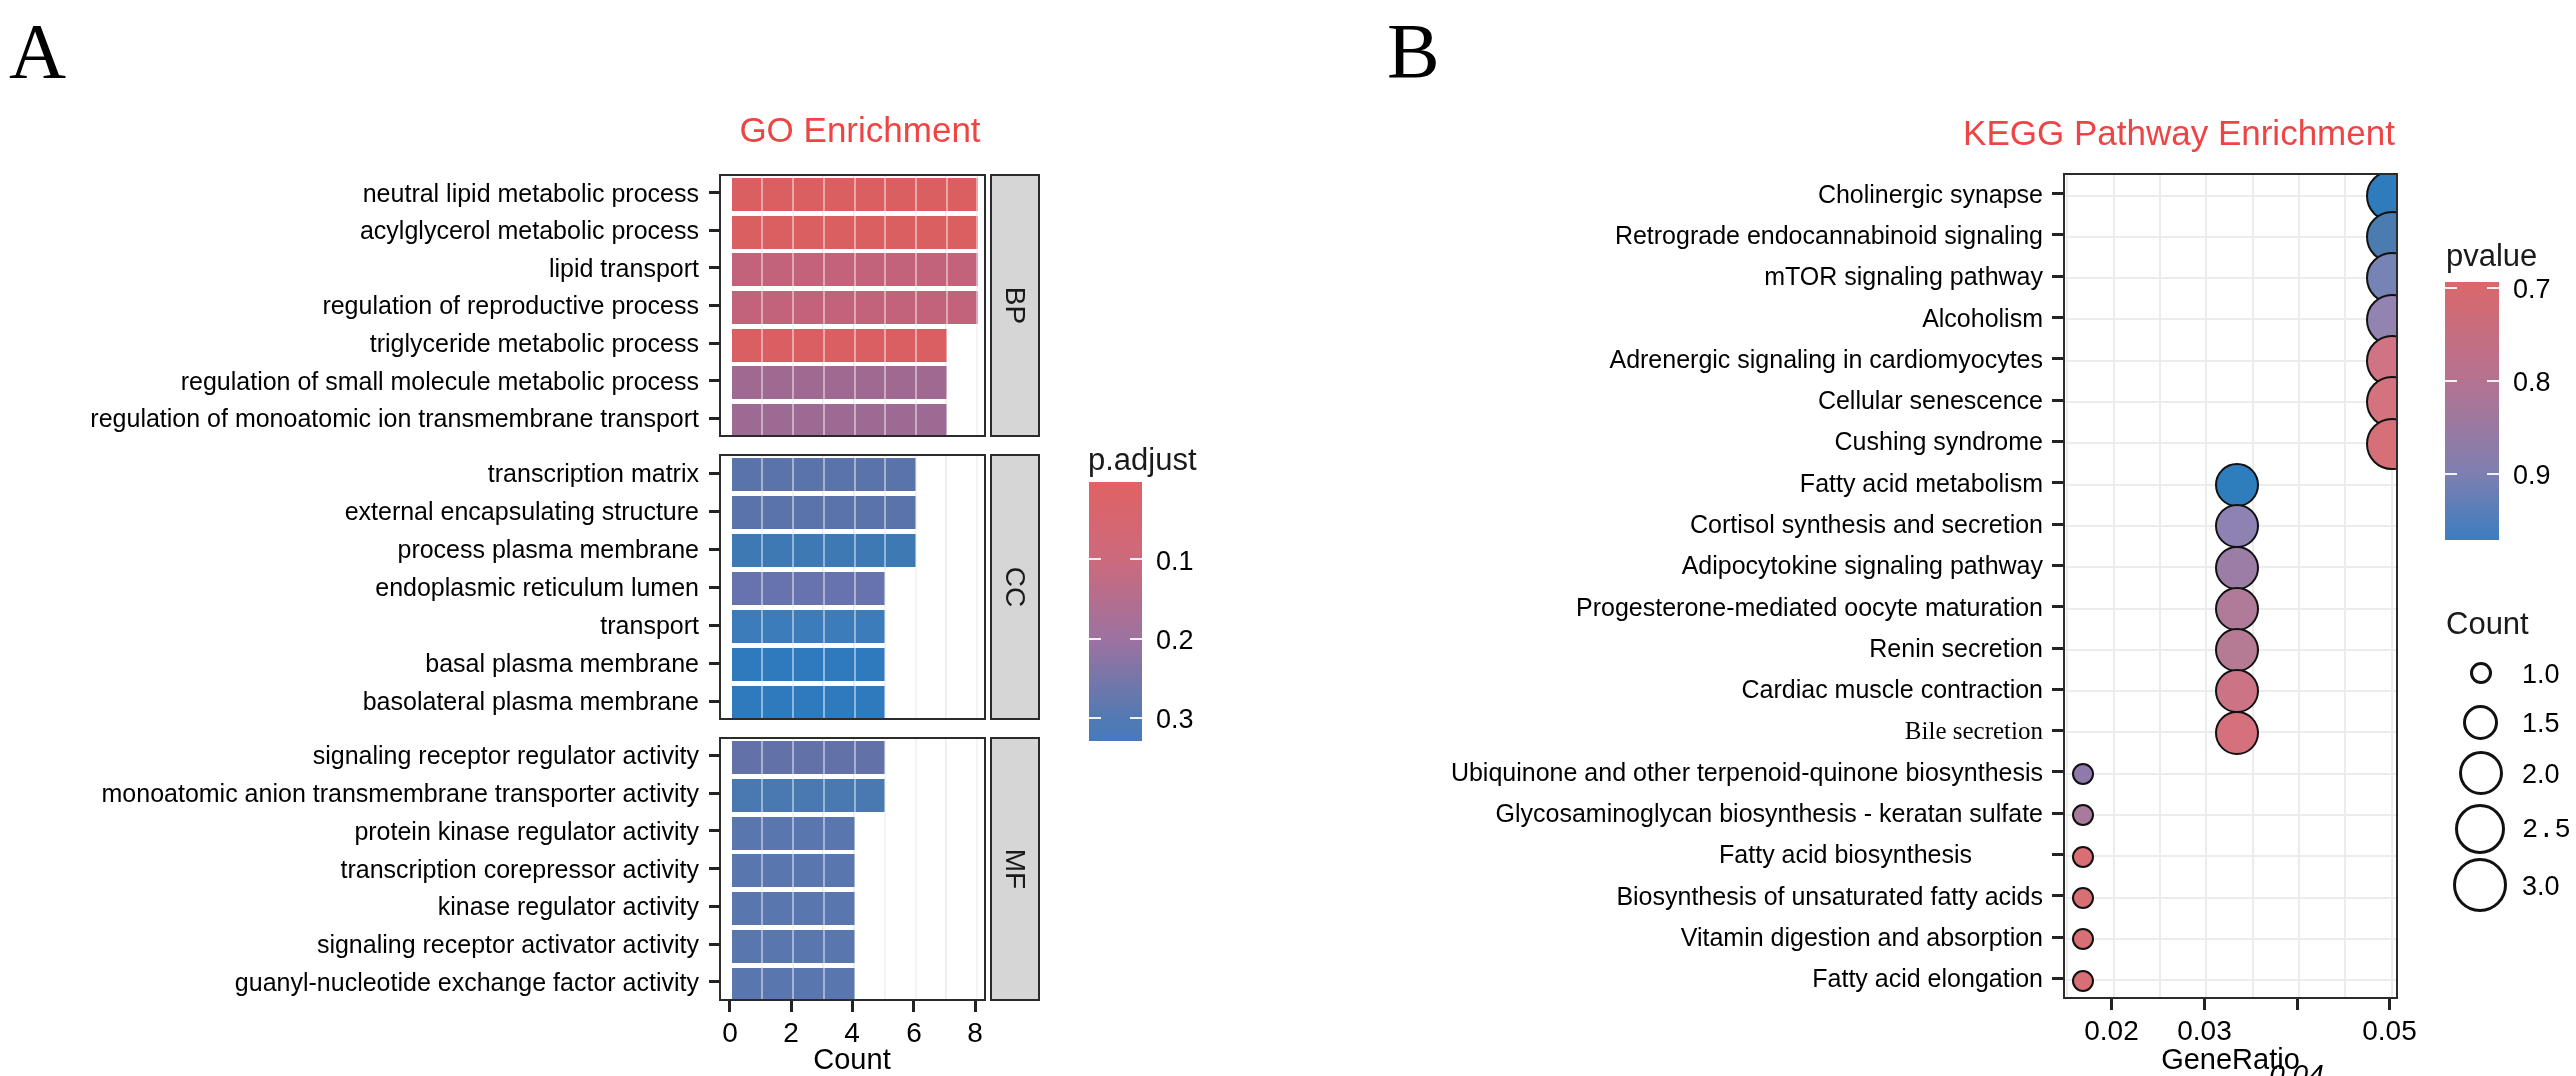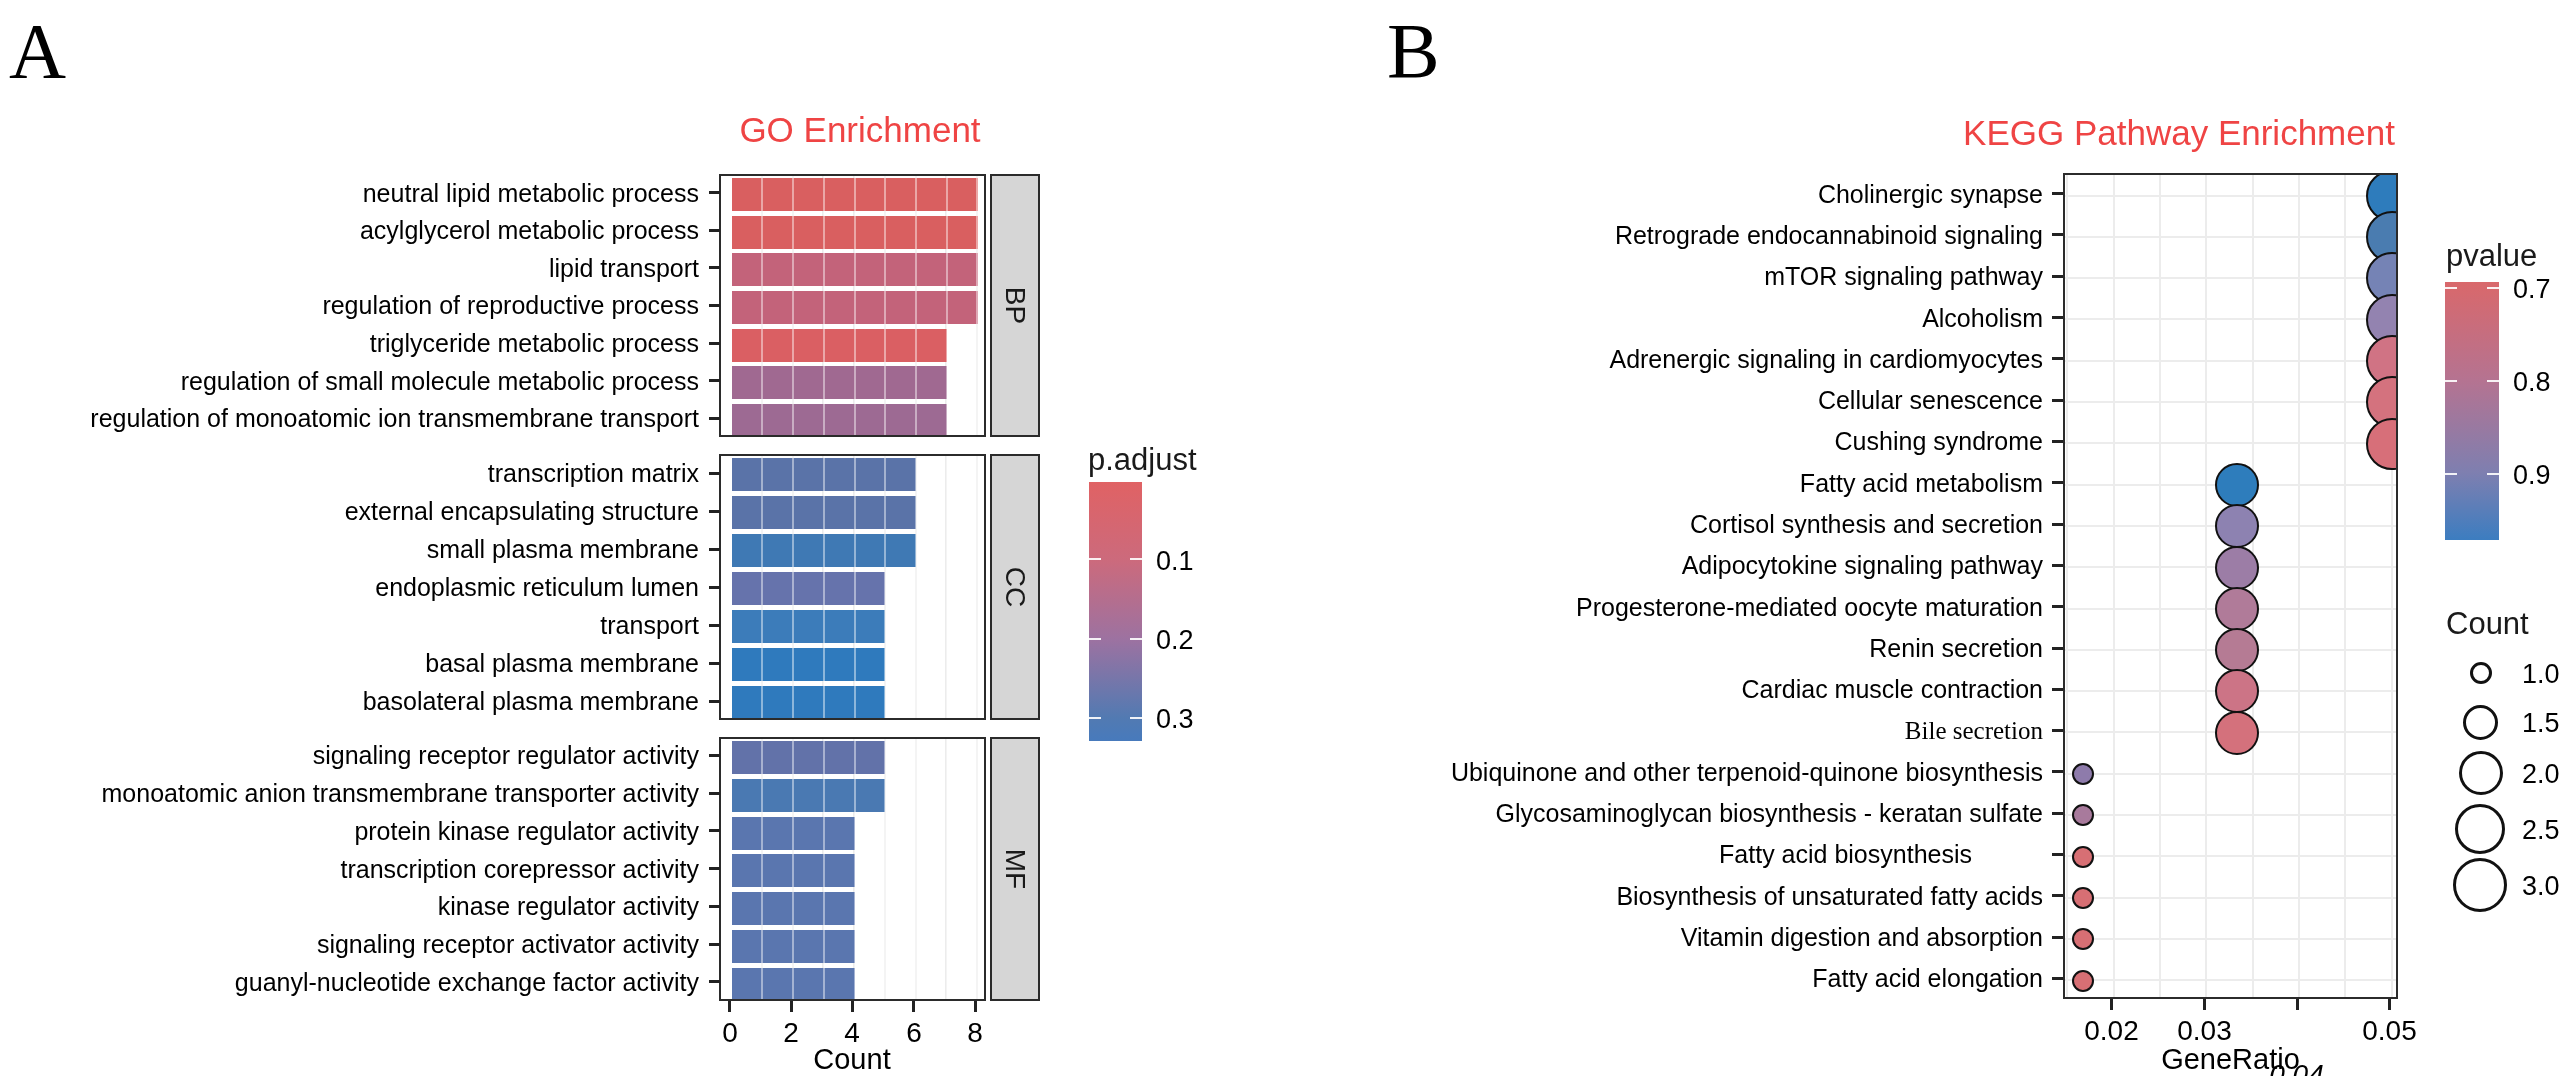--- a/index.html
+++ b/index.html
@@ -109,21 +109,21 @@
         <div class="whiteline" style="left: 163px; top: 0px; height: 266px;"></div>
         <div class="whiteline" style="left: 194px; top: 0px; height: 266px;"></div>
         <div class="whiteline" style="left: 225px; top: 0px; height: 266px;"></div>
         <div class="whiteline" style="left: 255px; top: 0px; height: 266px;"></div>
       </div>
       <div class="ytick" style="left: 709px; top: 472px;"></div>
       <div class="ylab" style="left: 75px; width: 624px; top: 458px;">transcription matrix</div>
       <div class="ytick" style="left: 709px; top: 510px;"></div>
       <div class="ylab" style="left: 75px; width: 624px; top: 496px;">external encapsulating structure</div>
       <div class="ytick" style="left: 709px; top: 548px;"></div>
-      <div class="ylab" style="left: 75px; width: 624px; top: 534px;">small plasma membrane</div>
+      <div class="ylab" style="left: 75px; width: 624px; top: 534px;">process plasma membrane</div>
       <div class="ytick" style="left: 709px; top: 586px;"></div>
       <div class="ylab" style="left: 75px; width: 624px; top: 572px;">endoplasmic reticulum lumen</div>
       <div class="ytick" style="left: 709px; top: 624px;"></div>
       <div class="ylab" style="left: 75px; width: 624px; top: 610px;">transport</div>
       <div class="ytick" style="left: 709px; top: 662px;"></div>
       <div class="ylab" style="left: 75px; width: 624px; top: 648px;">basal plasma membrane</div>
       <div class="ytick" style="left: 709px; top: 700px;"></div>
       <div class="ylab" style="left: 75px; width: 624px; top: 686px;">basolateral plasma membrane</div>
       <div class="strip" style="left: 990px; top: 454px; width: 50px; height: 266px;">
         <span>CC</span>
@@ -308,18 +308,18 @@
       <div class="glab" style="left: 2513px; top: 462px;">0.9</div>
     </div>
   <div id="legendC">
       <div class="sizecircle" style="left: 2470px; top: 662px; width: 22px; height: 22px;"></div>
       <div class="glab" style="left: 2522px; top: 661px;">1.0</div>
       <div class="sizecircle" style="left: 2463px; top: 705px; width: 35px; height: 35px;"></div>
       <div class="glab" style="left: 2522px; top: 710px;">1.5</div>
       <div class="sizecircle" style="left: 2459px; top: 751px; width: 44px; height: 44px;"></div>
       <div class="glab" style="left: 2522px; top: 761px;">2.0</div>
       <div class="sizecircle" style="left: 2455px; top: 804px; width: 50px; height: 50px;"></div>
-      <div class="glab" style="left: 2522px; top: 817px;">2.5</div>
+      <div class="glab" style="left: 2522px; top: 817px; font-family: Liberation Mono, monospace;">2.5</div>
       <div class="sizecircle" style="left: 2453px; top: 858px; width: 54px; height: 54px;"></div>
       <div class="glab" style="left: 2522px; top: 873px;">3.0</div>
     </div>
 </div>
 
 
 </body></html>

